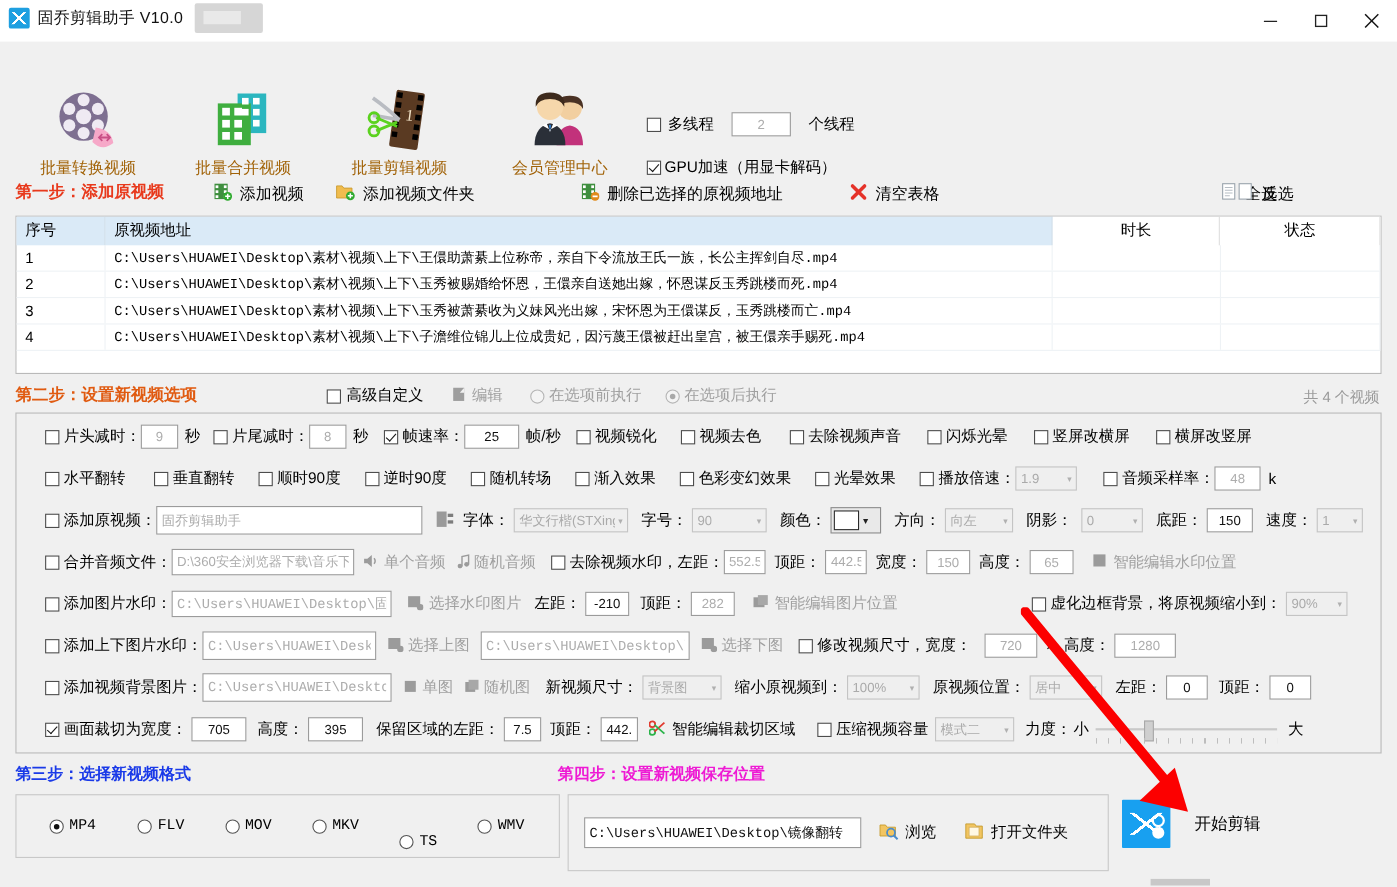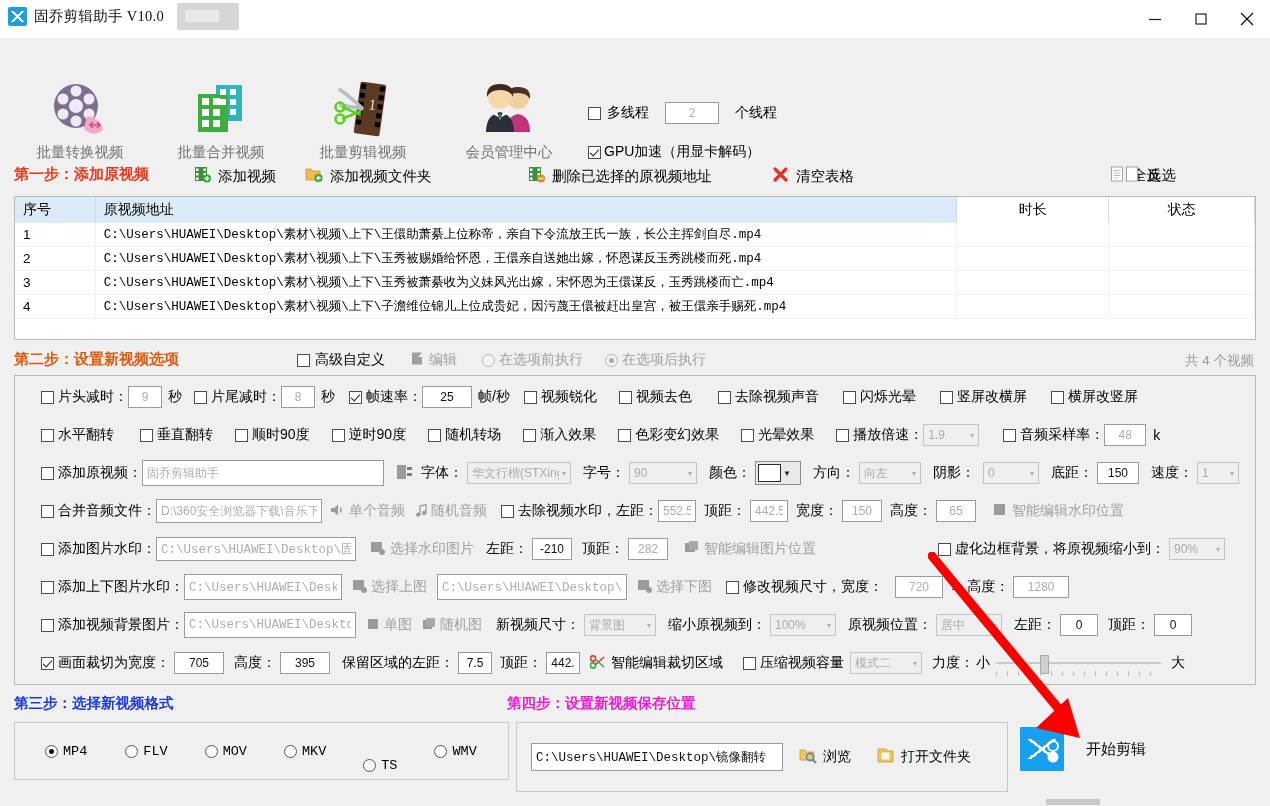--- a/index.html
+++ b/index.html
@@ -6,40 +6,40 @@
   body{
     width:1270px;height:806px;overflow:hidden;
     background:#f0f0f0;
     font-family:"Liberation Sans","DejaVu Sans",sans-serif;
     font-size:13px;color:#000;
     -webkit-font-smoothing:none;
   }
   .app{position:relative;width:1270px;height:806px;background:#f0f0f0;}
 
   
-  .titlebar{position:absolute;left:0;top:0;width:1270px;height:38px;background:#ffffff;font-family:Liberation Serif, serif;}
+  .titlebar{position:absolute;left:0;top:0;width:1270px;height:38px;background:#ffffff;}
   .title-left{position:absolute;left:0;top:0;height:33px;display:flex;align-items:center;padding-left:8px;background:#fff;}
   .app-icon{width:19px;height:19px;border-radius:2px;background:#1e9fe0;position:relative;display:inline-block;margin-right:7px;overflow:hidden;}
   .app-icon:before{content:"";position:absolute;left:2px;top:4px;width:15px;height:11px;
      background:
        linear-gradient(45deg,transparent 45%,#fff 45%,#fff 55%,transparent 55%),
        linear-gradient(-45deg,transparent 45%,#fff 45%,#fff 55%,transparent 55%);}
   .app-title{font-size:14.5px;color:#111;letter-spacing:0.3px;}
   .tab-ghost{position:absolute;left:177px;top:3px;width:62px;height:27px;background:#d6d6d6;border-radius:2px;}
   .tab-ghost:after{content:"";position:absolute;left:8px;top:7px;width:34px;height:12px;background:#e9e9e9;}
 
   .wbtns{position:absolute;right:0;top:0;display:flex;height:38px;}
   .wbtn{width:46px;height:38px;display:flex;align-items:center;justify-content:center;color:#1b1b1b;}
   .wbtn svg{display:block;}
 
   
   .toolbar{position:absolute;left:0;top:38px;width:1270px;height:115px;background:#f0f0f0;}
   .tool{position:absolute;top:40px;width:150px;text-align:center;}
   .tool .ico{height:62px;display:flex;align-items:center;justify-content:center;}
-  .tool .lbl{margin-top:3px;font-size:14.5px;color:#737373;white-space:nowrap;}
+  .tool .lbl{margin-top:3px;font-size:14.5px;color:#a16207;white-space:nowrap;}
 
   .thread-box{position:absolute;left:588px;top:64px;display:flex;align-items:center;gap:6px;}
   .gpu-box{position:absolute;left:588px;top:105px;display:flex;align-items:center;gap:3px;}
 
   
   .cb{width:13px;height:13px;border:1px solid #4d4d4d;background:#fff;display:inline-block;position:relative;box-sizing:border-box;flex:none;}
   .cb.on:after{content:"";position:absolute;left:3px;top:0px;width:4px;height:8px;border:solid #1a1a1a;border-width:0 1.6px 1.6px 0;transform:rotate(42deg);}
   .rd{width:13px;height:13px;border:1px solid #555;border-radius:50%;background:#fff;display:inline-block;position:relative;box-sizing:border-box;flex:none;}
   .rd.on:after{content:"";position:absolute;left:3px;top:3px;width:5px;height:5px;border-radius:50%;background:#111;}
   .rd.dis{border-color:#b5b5b5;background:#f4f4f4;}

